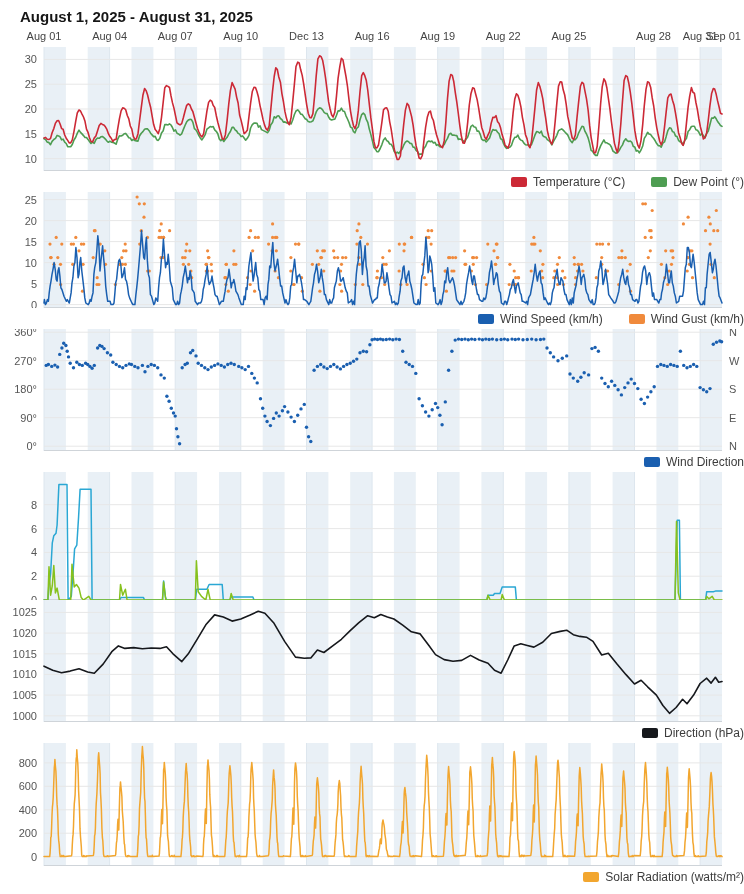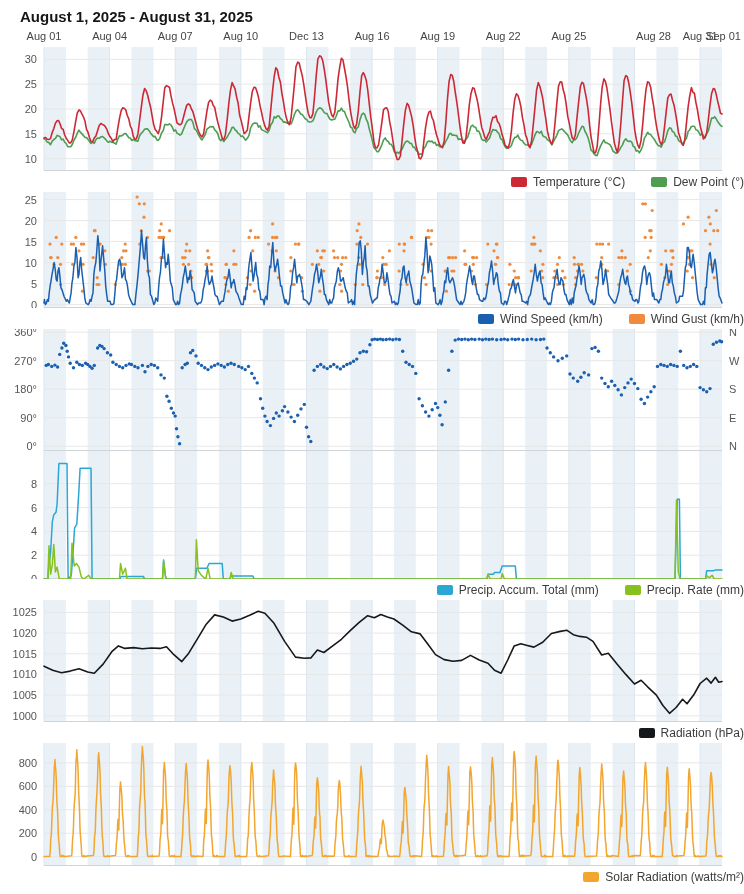--- a/index.html
+++ b/index.html
@@ -683,20 +683,26 @@
           <circle cx="696.8" cy="37.4" r="1.7" fill="#1a5fb0"></circle>
           <circle cx="700.1" cy="58.6" r="1.7" fill="#1a5fb0"></circle>
           <circle cx="703.4" cy="60.8" r="1.7" fill="#1a5fb0"></circle>
           <circle cx="706.7" cy="62.7" r="1.7" fill="#1a5fb0"></circle>
           <circle cx="710.0" cy="59.6" r="1.7" fill="#1a5fb0"></circle>
           <circle cx="713.3" cy="15.2" r="1.7" fill="#1a5fb0"></circle>
           <circle cx="716.5" cy="13.3" r="1.7" fill="#1a5fb0"></circle>
           <circle cx="719.8" cy="12.0" r="1.7" fill="#1a5fb0"></circle>
           <circle cx="721.6" cy="12.7" r="1.7" fill="#1a5fb0"></circle>
         </svg>
+        <div class="legend">
+          <span class="li">
+            <i class="sw" style="background: rgb(26, 95, 176);"></i>
+            <span>Wind Direction</span>
+          </span>
+        </div>
       </div>
     <div class="chart">
         <svg width="744" height="128" viewBox="0 0 744 128">
           <rect x="44.0" y="0" width="21.9" height="128" fill="#e9f0f6"></rect>
           <rect x="87.7" y="0" width="21.9" height="128" fill="#e9f0f6"></rect>
           <rect x="131.5" y="0" width="21.9" height="128" fill="#e9f0f6"></rect>
           <rect x="175.2" y="0" width="21.9" height="128" fill="#e9f0f6"></rect>
           <rect x="219.0" y="0" width="21.9" height="128" fill="#e9f0f6"></rect>
           <rect x="262.7" y="0" width="21.9" height="128" fill="#e9f0f6"></rect>
           <rect x="306.5" y="0" width="21.9" height="128" fill="#e9f0f6"></rect>
@@ -727,30 +733,20 @@
           <line x1="44" y1="80.4" x2="722" y2="80.4" stroke="#e7e7e7" stroke-width="1"></line>
           <text x="37" y="84.4" text-anchor="end">4</text>
           <line x1="44" y1="56.6" x2="722" y2="56.6" stroke="#e7e7e7" stroke-width="1"></line>
           <text x="37" y="60.6" text-anchor="end">6</text>
           <line x1="44" y1="32.7" x2="722" y2="32.7" stroke="#e7e7e7" stroke-width="1"></line>
           <text x="37" y="36.7" text-anchor="end">8</text>
           <line x1="44" y1="127.5" x2="722" y2="127.5" stroke="#cfd4d9" stroke-width="1"></line>
           <polyline points="44.0,128.0 47.9,128.0 48.8,113.7 50.6,101.8 52.3,70.8 53.8,63.7 56.0,61.3 57.1,53.0 58.9,12.5 67.0,12.5 68.1,128.0 71.3,124.4 72.9,103.0 74.6,76.8 76.8,73.2 78.6,44.7 80.1,17.3 91.0,17.3 92.1,128.0 119.5,128.0 121.0,125.6 143.5,125.6 144.6,128.0 162.5,128.0 163.6,108.9 165.4,125.0 166.5,128.0 195.3,128.0 196.7,117.3 206.9,117.3 209.1,112.5 222.2,112.5 223.3,128.0 229.9,128.0 231.2,125.0 252.9,125.0 254.0,128.0 486.9,128.0 488.0,123.2 493.4,123.2 494.5,121.5 500.0,121.5 502.2,114.9 515.3,114.9 516.4,128.0 675.0,128.0 677.2,48.2 679.4,48.2 680.4,128.0 705.6,128.0 706.7,119.7 713.3,119.7 715.4,119.1 722.0,119.1" fill="none" stroke="#2aa7d4" stroke-width="1.5" stroke-linejoin="round" stroke-linecap="round"></polyline>
           <polyline points="44.0,128.0 47.9,128.0 49.0,94.7 50.6,123.2 52.3,113.7 53.8,93.5 55.4,120.9 57.1,116.1 59.3,128.0 70.7,128.0 72.0,92.3 74.2,114.9 76.4,112.5 79.0,116.1 81.2,125.6 83.4,128.0 88.8,124.4 91.0,128.0 119.5,128.0 120.5,112.5 122.7,123.2 125.4,117.3 127.1,128.0 162.5,128.0 163.6,110.1 165.8,128.0 195.3,128.0 196.4,88.7 198.2,119.7 201.5,124.4 205.8,128.0 208.0,117.3 210.2,128.0 229.9,128.0 231.2,121.5 233.2,128.0 486.9,128.0 488.0,123.2 490.2,128.0 501.1,128.0 502.2,122.6 504.4,128.0 675.0,128.0 676.5,49.4 678.3,120.9 680.0,128.0 705.6,128.0 706.7,124.4 708.9,126.8 712.2,124.4 714.3,128.0 722.0,128.0" fill="none" stroke="#86c11d" stroke-width="1.5" stroke-linejoin="round" stroke-linecap="round"></polyline>
         </svg>
-        <div class="legend">
-          <span class="li">
-            <i class="sw" style="background: rgb(42, 167, 212);"></i>
-            <span>Precip. Accum. Total (mm)</span>
-          </span>
-          <span class="li">
-            <i class="sw" style="background: rgb(134, 193, 29);"></i>
-            <span>Precip. Rate (mm)</span>
-          </span>
-        </div>
       </div>
     <div class="chart">
         <svg width="744" height="122" viewBox="0 0 744 122">
           <rect x="44.0" y="0" width="21.9" height="122" fill="#e9f0f6"></rect>
           <rect x="87.7" y="0" width="21.9" height="122" fill="#e9f0f6"></rect>
           <rect x="131.5" y="0" width="21.9" height="122" fill="#e9f0f6"></rect>
           <rect x="175.2" y="0" width="21.9" height="122" fill="#e9f0f6"></rect>
           <rect x="219.0" y="0" width="21.9" height="122" fill="#e9f0f6"></rect>
           <rect x="262.7" y="0" width="21.9" height="122" fill="#e9f0f6"></rect>
           <rect x="306.5" y="0" width="21.9" height="122" fill="#e9f0f6"></rect>
@@ -785,21 +781,21 @@
           <line x1="44" y1="33.1" x2="722" y2="33.1" stroke="#e7e7e7" stroke-width="1"></line>
           <text x="37" y="37.1" text-anchor="end">1020</text>
           <line x1="44" y1="12.4" x2="722" y2="12.4" stroke="#e7e7e7" stroke-width="1"></line>
           <text x="37" y="16.4" text-anchor="end">1025</text>
           <line x1="44" y1="121.5" x2="722" y2="121.5" stroke="#cfd4d9" stroke-width="1"></line>
           <polyline points="44.0,66.2 52.7,70.3 61.5,72.8 70.2,71.1 79.0,68.7 87.7,72.0 94.3,73.2 103.1,64.1 111.8,51.7 118.4,45.9 124.9,48.4 133.7,47.6 142.4,48.8 151.2,48.0 159.9,48.4 166.5,46.7 173.0,53.8 181.8,61.6 188.3,53.8 197.1,39.3 205.8,24.8 214.6,14.9 223.3,17.0 232.1,21.1 240.8,19.0 249.6,15.3 258.3,11.2 264.9,13.2 273.6,22.7 284.6,41.4 295.5,57.1 304.3,58.3 310.8,57.9 317.4,50.0 323.9,52.5 332.7,45.9 341.4,39.3 350.2,30.6 358.9,22.7 367.7,15.7 374.3,17.8 380.8,14.5 387.4,17.0 393.9,19.0 402.7,25.2 411.4,31.8 420.2,33.9 428.9,45.5 435.5,54.6 444.2,59.6 453.0,61.2 461.7,60.4 470.5,55.4 479.2,60.0 488.0,63.3 494.5,70.3 501.1,73.2 507.7,60.0 514.2,45.9 520.8,43.8 527.3,45.5 533.9,47.1 542.7,42.2 551.4,33.5 560.2,31.4 566.7,30.2 573.3,34.7 579.8,36.4 586.4,37.2 593.0,41.4 601.7,55.0 608.3,53.3 617.0,64.1 625.8,74.4 634.5,84.0 641.1,80.2 647.6,86.8 656.4,95.1 662.9,105.5 669.5,113.3 676.1,107.5 682.6,99.3 687.0,103.8 693.6,95.1 700.1,83.5 706.7,78.2 711.1,83.1 715.4,77.3 718.7,82.3 722.0,81.5" fill="none" stroke="#16181c" stroke-width="1.6" stroke-linejoin="round" stroke-linecap="round"></polyline>
         </svg>
         <div class="legend">
           <span class="li">
             <i class="sw" style="background: rgb(22, 24, 28);"></i>
-            <span>Radiation (hPa)</span>
+            <span>Direction (hPa)</span>
           </span>
         </div>
       </div>
     <div class="chart">
         <svg width="744" height="123" viewBox="0 0 744 123">
           <rect x="44.0" y="0" width="21.9" height="123" fill="#e9f0f6"></rect>
           <rect x="87.7" y="0" width="21.9" height="123" fill="#e9f0f6"></rect>
           <rect x="131.5" y="0" width="21.9" height="123" fill="#e9f0f6"></rect>
           <rect x="175.2" y="0" width="21.9" height="123" fill="#e9f0f6"></rect>
           <rect x="219.0" y="0" width="21.9" height="123" fill="#e9f0f6"></rect>

